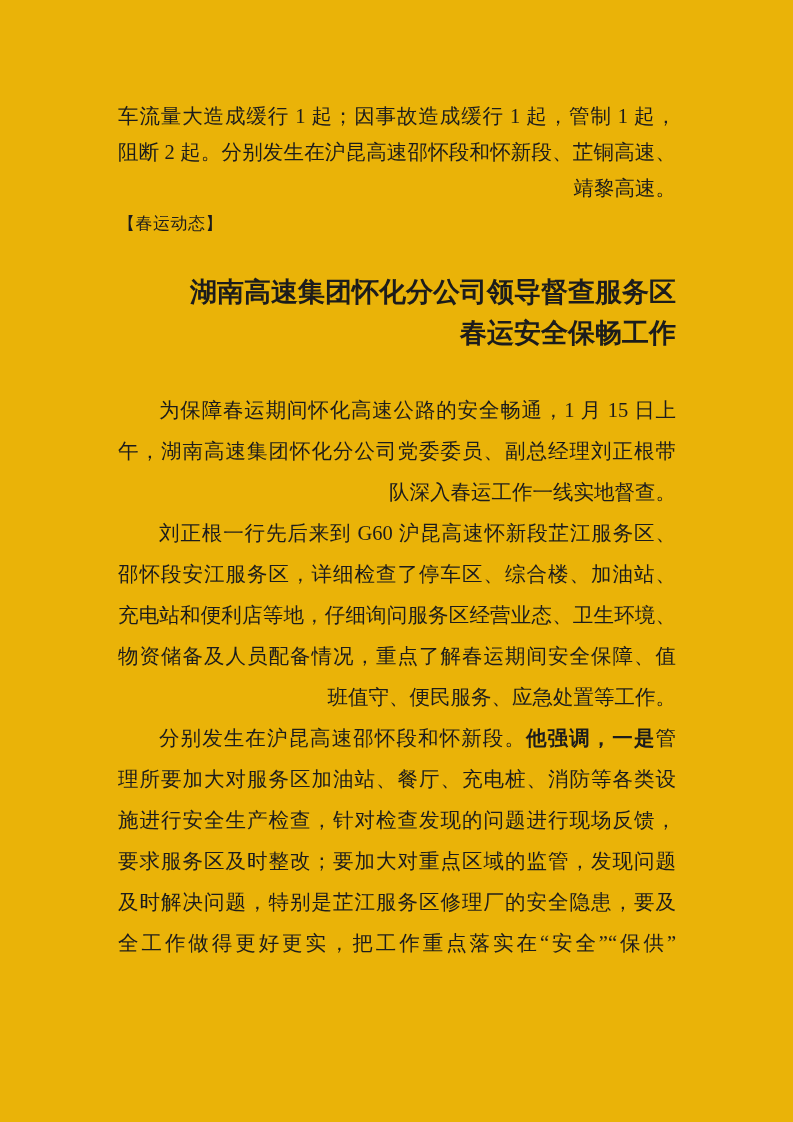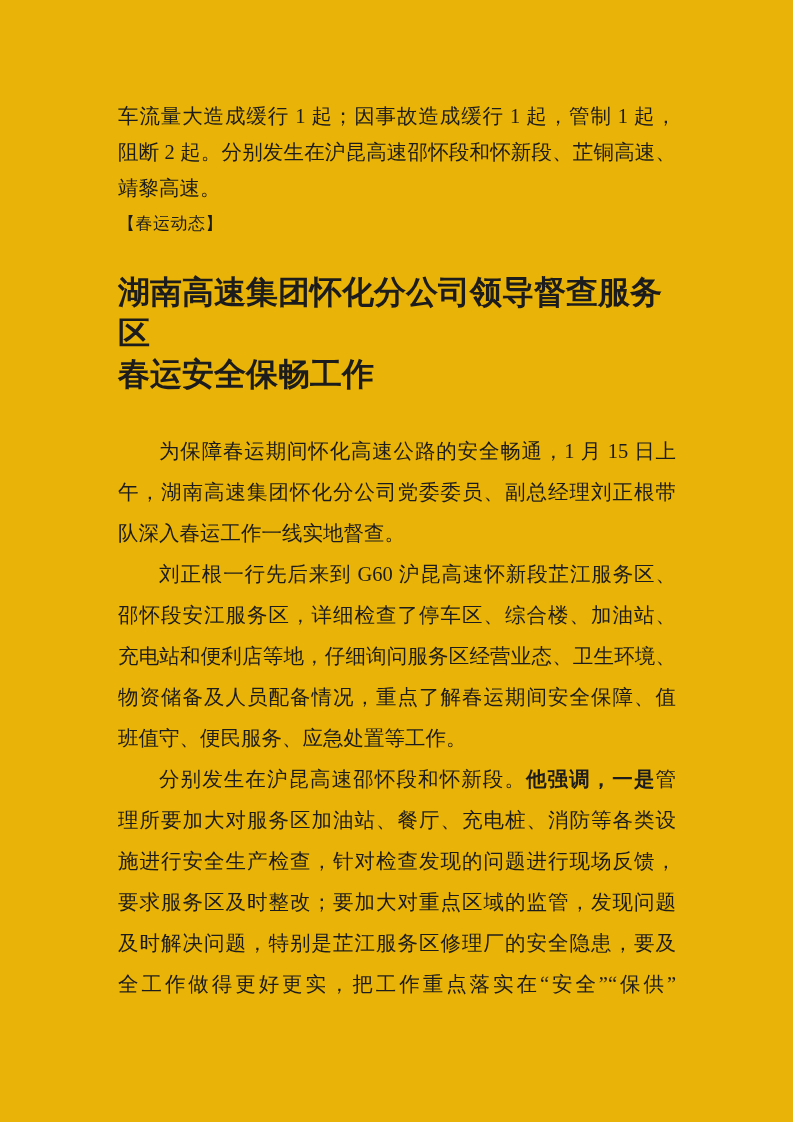--- a/index.html
+++ b/index.html
@@ -16,21 +16,21 @@
     font-family: "Liberation Serif", "DejaVu Serif", serif;
     color: #1c1c1c;
   }
   .content {
     position: absolute;
     left: 118px;
     top: 98px;
     width: 558px;
   }
   .line {
-    text-align: left;
+    text-align: right;
   }
   .line.just {
     text-align: justify;
     text-align-last: justify;
     text-justify: inter-character;
   }
   .line.ind {
     text-indent: 2em;
   }
   .seg.bold {
@@ -44,23 +44,23 @@
     font-family: "Liberation Sans", "DejaVu Sans", sans-serif;
     font-size: 17px;
     line-height: 36px;
     font-weight: normal;
     letter-spacing: 0.5px;
   }
   .article-title {
     margin: 30px 0 0 0;
     font-family: "Liberation Sans", "DejaVu Sans", sans-serif;
     font-weight: bold;
-    font-size: 32px;
+    font-size: 27px;
     line-height: 41px;
-    text-align: left;
+    text-align: right;
   }
   .title-line {
     display: block;
   }
   .article-body {
     margin-top: 36px;
   }
   .article-body .line {
     font-size: 20.5px;
     line-height: 41px;

